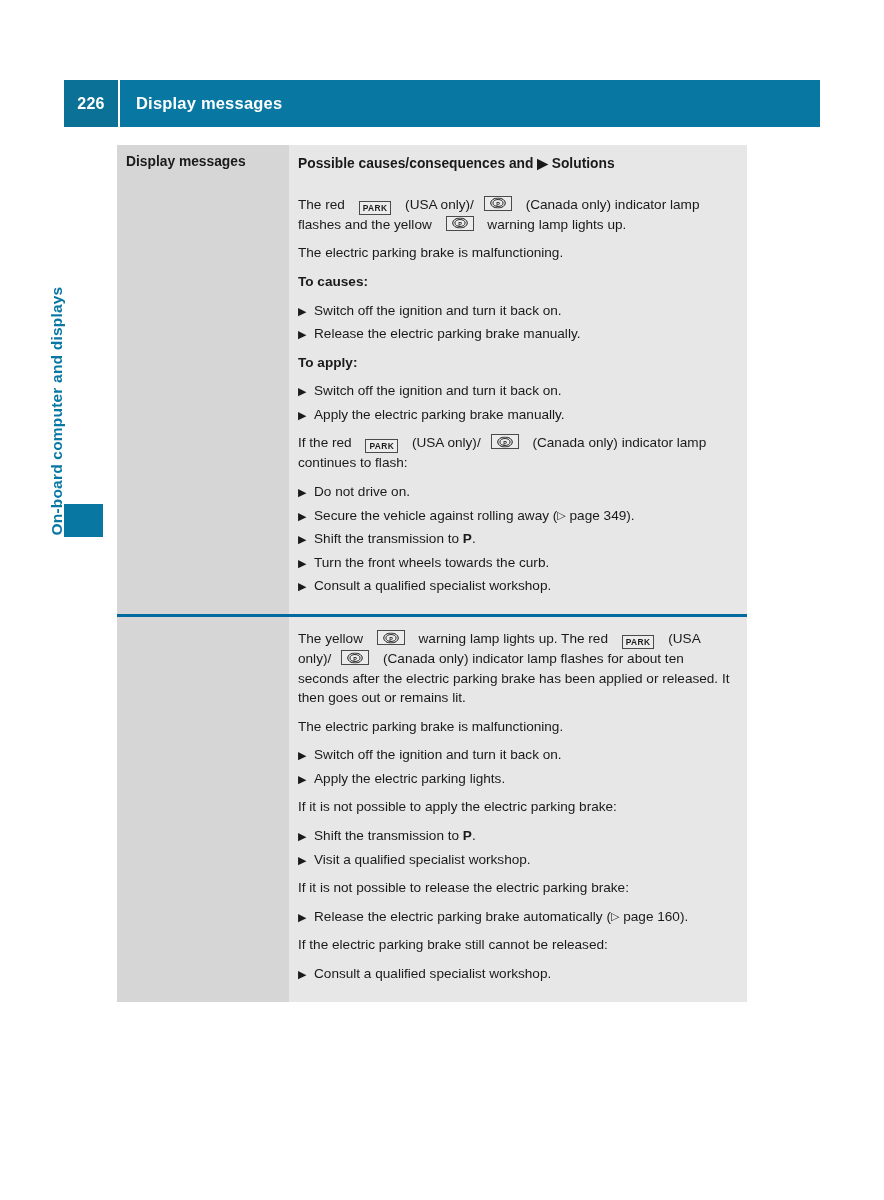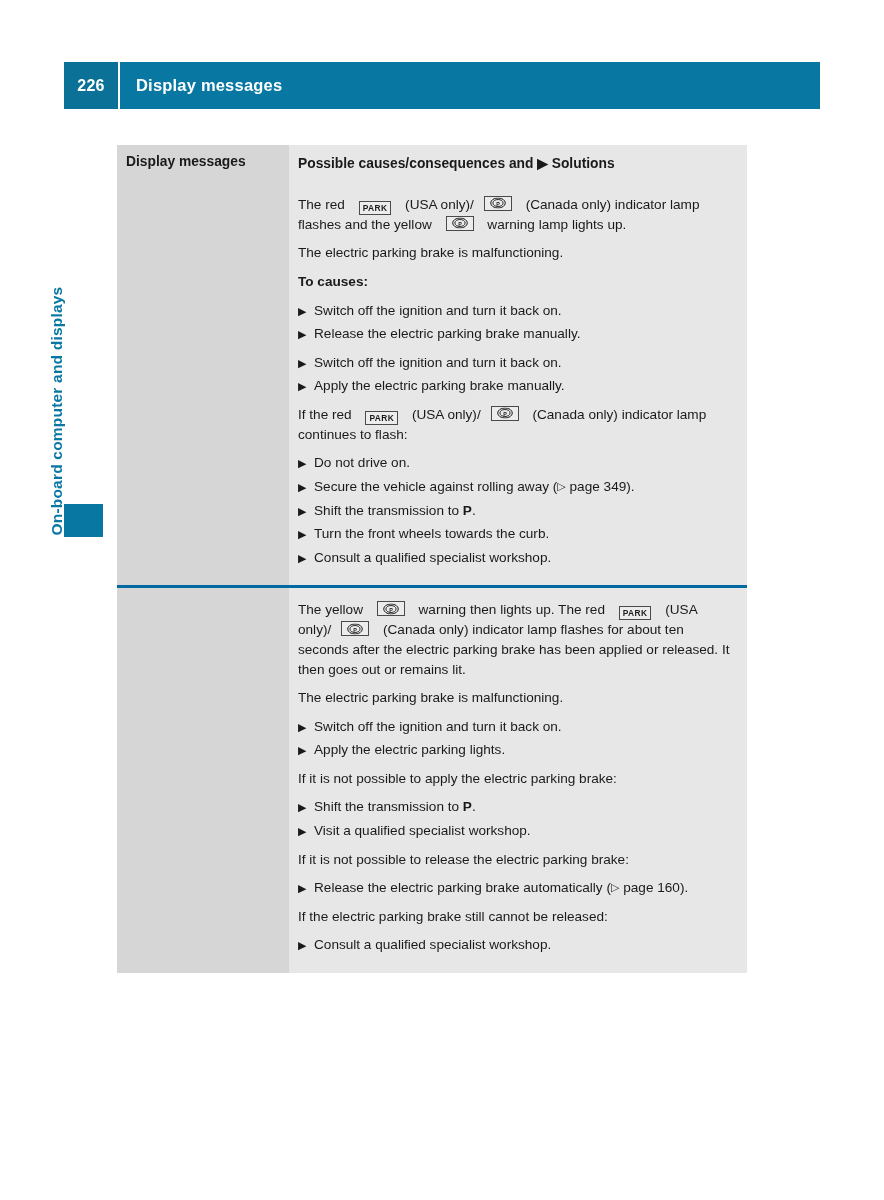--- a/index.html
+++ b/index.html
@@ -13,21 +13,21 @@
     position: relative;
     font-family: "Liberation Sans", sans-serif;
     color: #1a1a1a;
     overflow: hidden;
   }
 
   
   .page-header {
     position: absolute;
     left: 64px;
-    top: 62px;
+    top: 80px;
     width: 756px;
     height: 47px;
     display: flex;
     align-items: stretch;
   }
   .page-number-block {
     width: 54px;
     background: #0c7196;
     display: flex;
     align-items: center;
@@ -231,20 +231,21 @@
           <div class="bullet-group">
             <div class="bullet">
               <span class="bullet-marker">▶</span>
               <span class="bullet-text"><span>Switch off the ignition and turn it back on.</span></span>
             </div>
             <div class="bullet">
               <span class="bullet-marker">▶</span>
               <span class="bullet-text"><span>Release the electric parking brake manually.</span></span>
             </div>
           </div>
+          <p class="subhead"><span>To apply:</span></p>
           <div class="bullet-group">
             <div class="bullet">
               <span class="bullet-marker">▶</span>
               <span class="bullet-text"><span>Switch off the ignition and turn it back on.</span></span>
             </div>
             <div class="bullet">
               <span class="bullet-marker">▶</span>
               <span class="bullet-text"><span>Apply the electric parking brake manually.</span></span>
             </div>
           </div>
@@ -277,21 +278,21 @@
           </div>
         </div>
       </div>
       <div class="table-row">
         <div class="col-left"></div>
         <div class="col-right">
           <p class="para"><span>The yellow </span><span class="lamp lamp-pbrake"><svg width="16" height="11" viewBox="0 0 16 11" aria-hidden="true">
                 <ellipse cx="8" cy="5.5" rx="7.3" ry="5" fill="none" stroke="#1a1a1a" stroke-width="1"></ellipse>
                 <ellipse cx="8" cy="5.5" rx="5.1" ry="3.5" fill="none" stroke="#1a1a1a" stroke-width="0.9"></ellipse>
                 <text x="8" y="8.2" font-family="Liberation Sans, sans-serif" font-size="5.4" font-weight="bold" text-anchor="middle" fill="#1a1a1a">P</text>
-              </svg></span><span> warning then lights up. The red </span><span class="lamp lamp-park">PARK</span><span> (USA only)/</span><span class="lamp lamp-pbrake"><svg width="16" height="11" viewBox="0 0 16 11" aria-hidden="true">
+              </svg></span><span> warning lamp lights up. The red </span><span class="lamp lamp-park">PARK</span><span> (USA only)/</span><span class="lamp lamp-pbrake"><svg width="16" height="11" viewBox="0 0 16 11" aria-hidden="true">
                 <ellipse cx="8" cy="5.5" rx="7.3" ry="5" fill="none" stroke="#1a1a1a" stroke-width="1"></ellipse>
                 <ellipse cx="8" cy="5.5" rx="5.1" ry="3.5" fill="none" stroke="#1a1a1a" stroke-width="0.9"></ellipse>
                 <text x="8" y="8.2" font-family="Liberation Sans, sans-serif" font-size="5.4" font-weight="bold" text-anchor="middle" fill="#1a1a1a">P</text>
               </svg></span><span> (Canada only) indicator lamp flashes for about ten seconds after the electric parking brake has been applied or released. It then goes out or remains lit.</span></p>
           <p class="para"><span>The electric parking brake is malfunctioning.</span></p>
           <div class="bullet-group">
             <div class="bullet">
               <span class="bullet-marker">▶</span>
               <span class="bullet-text"><span>Switch off the ignition and turn it back on.</span></span>
             </div>

